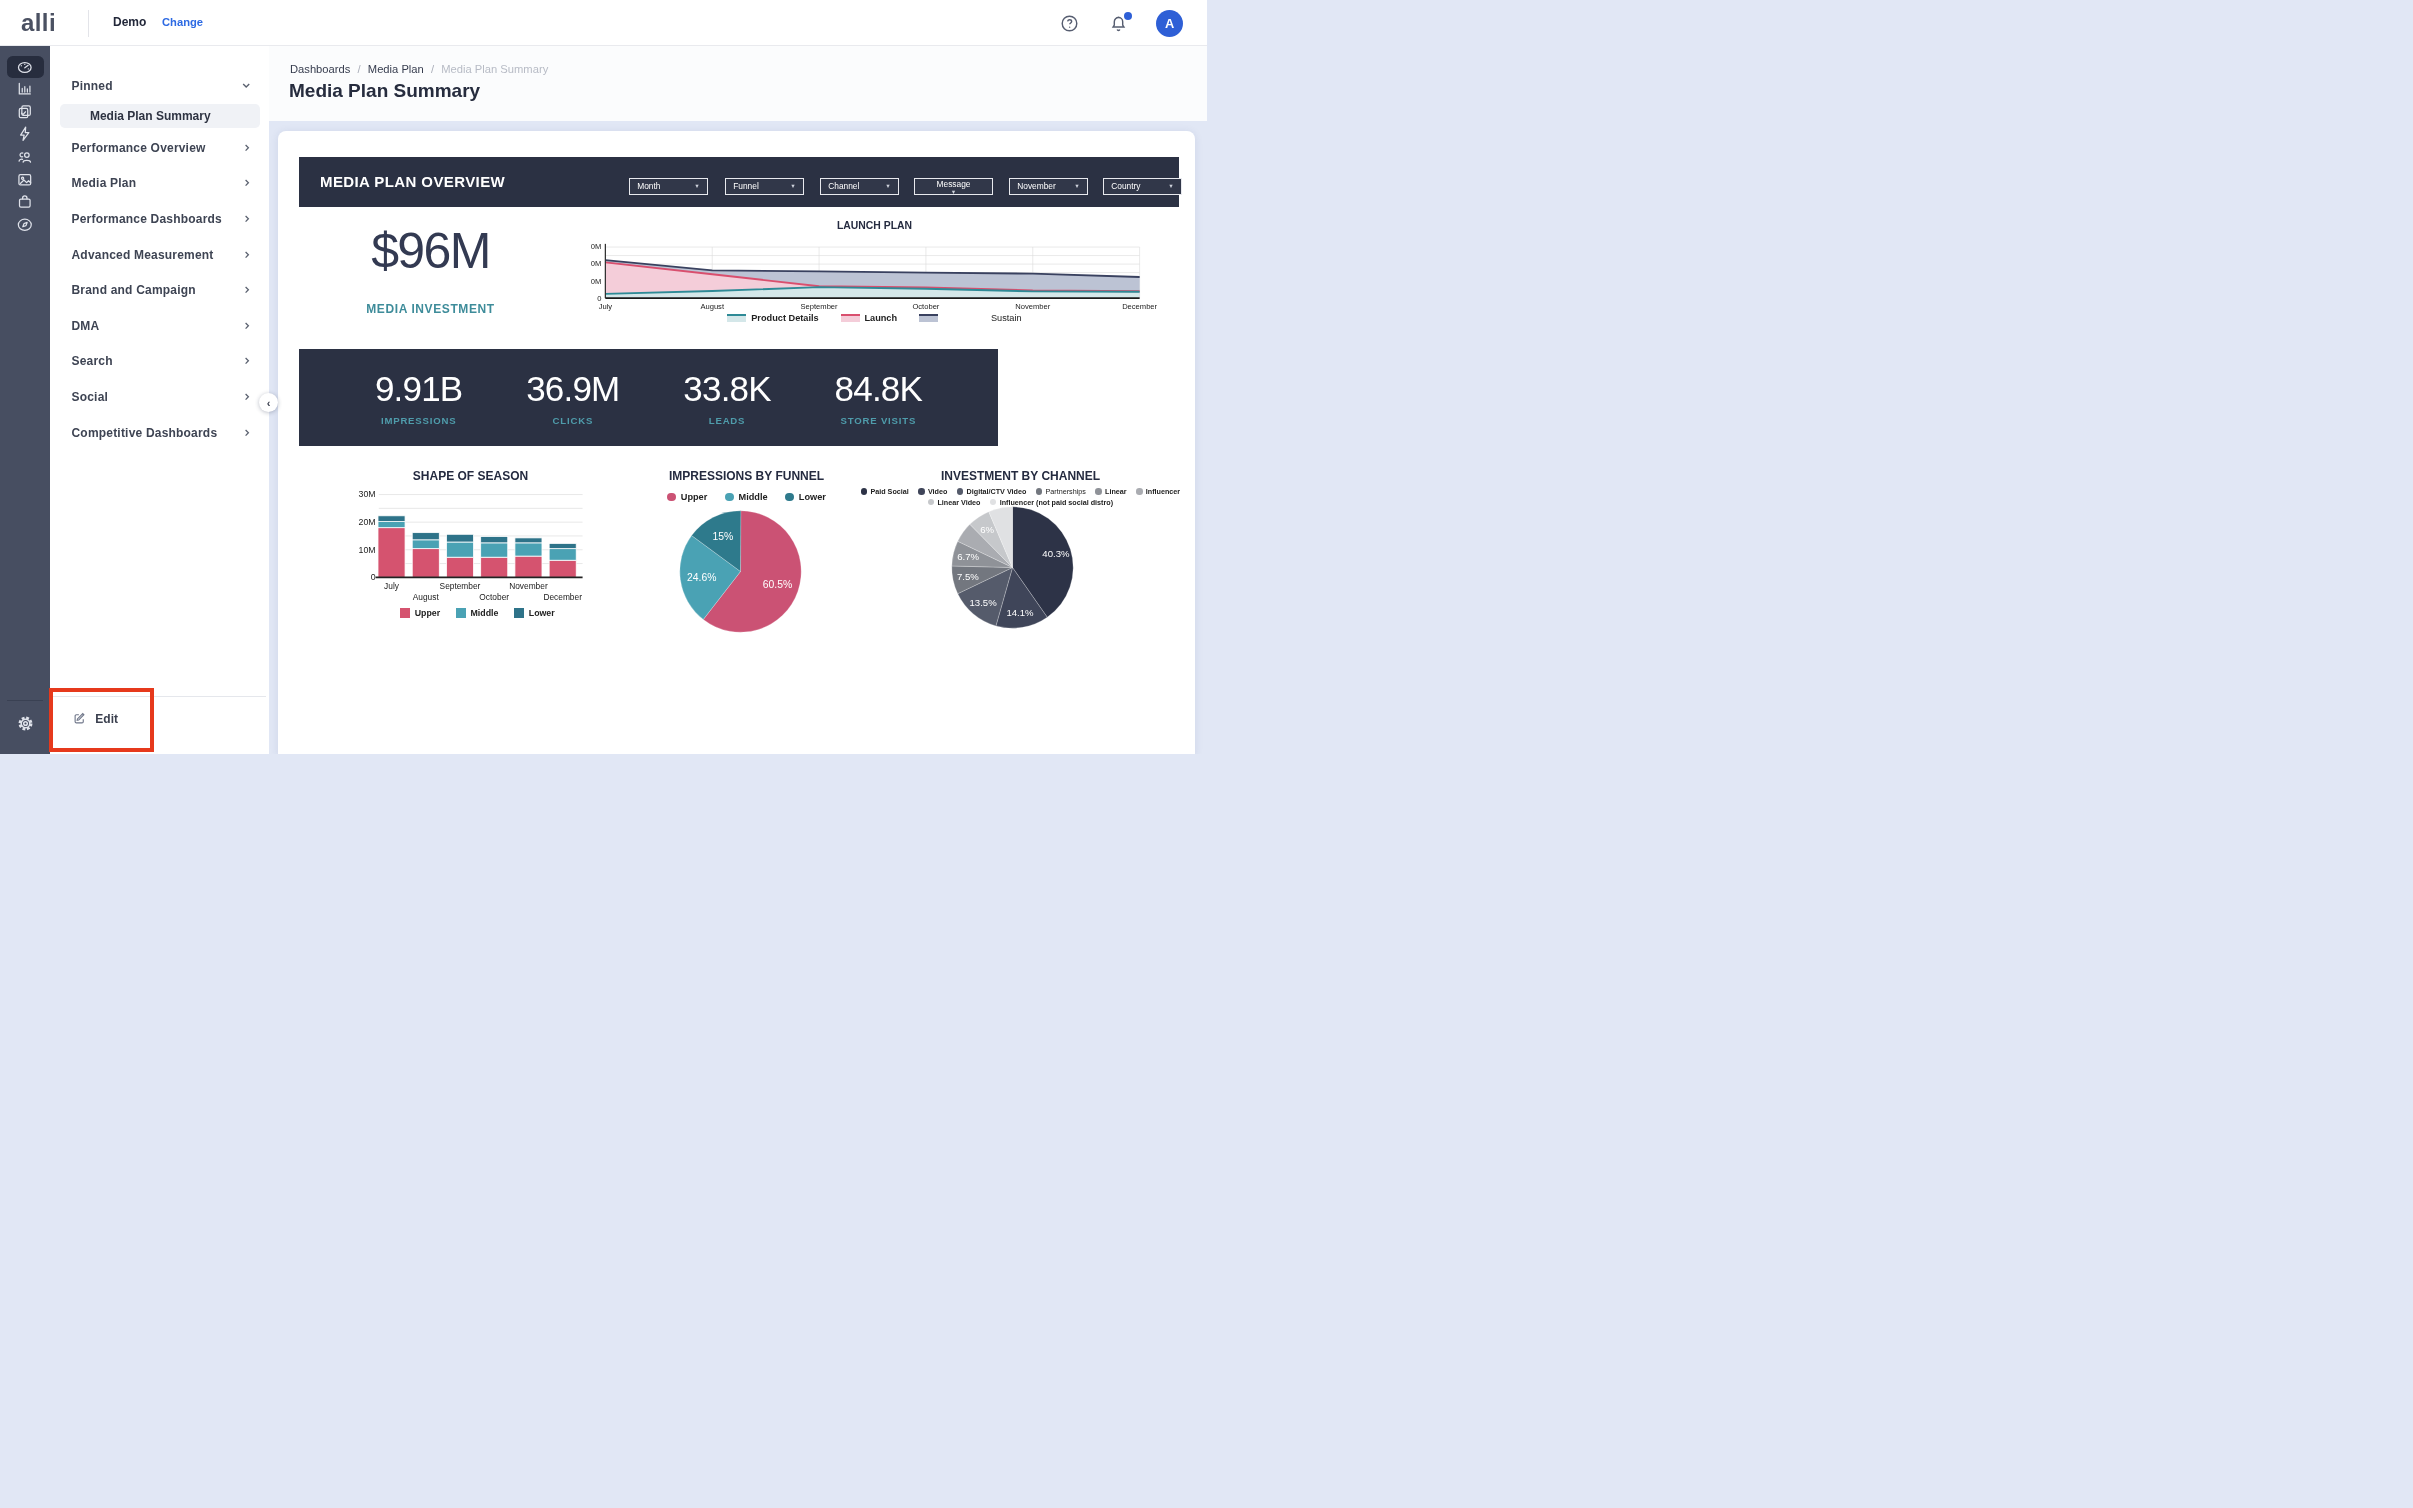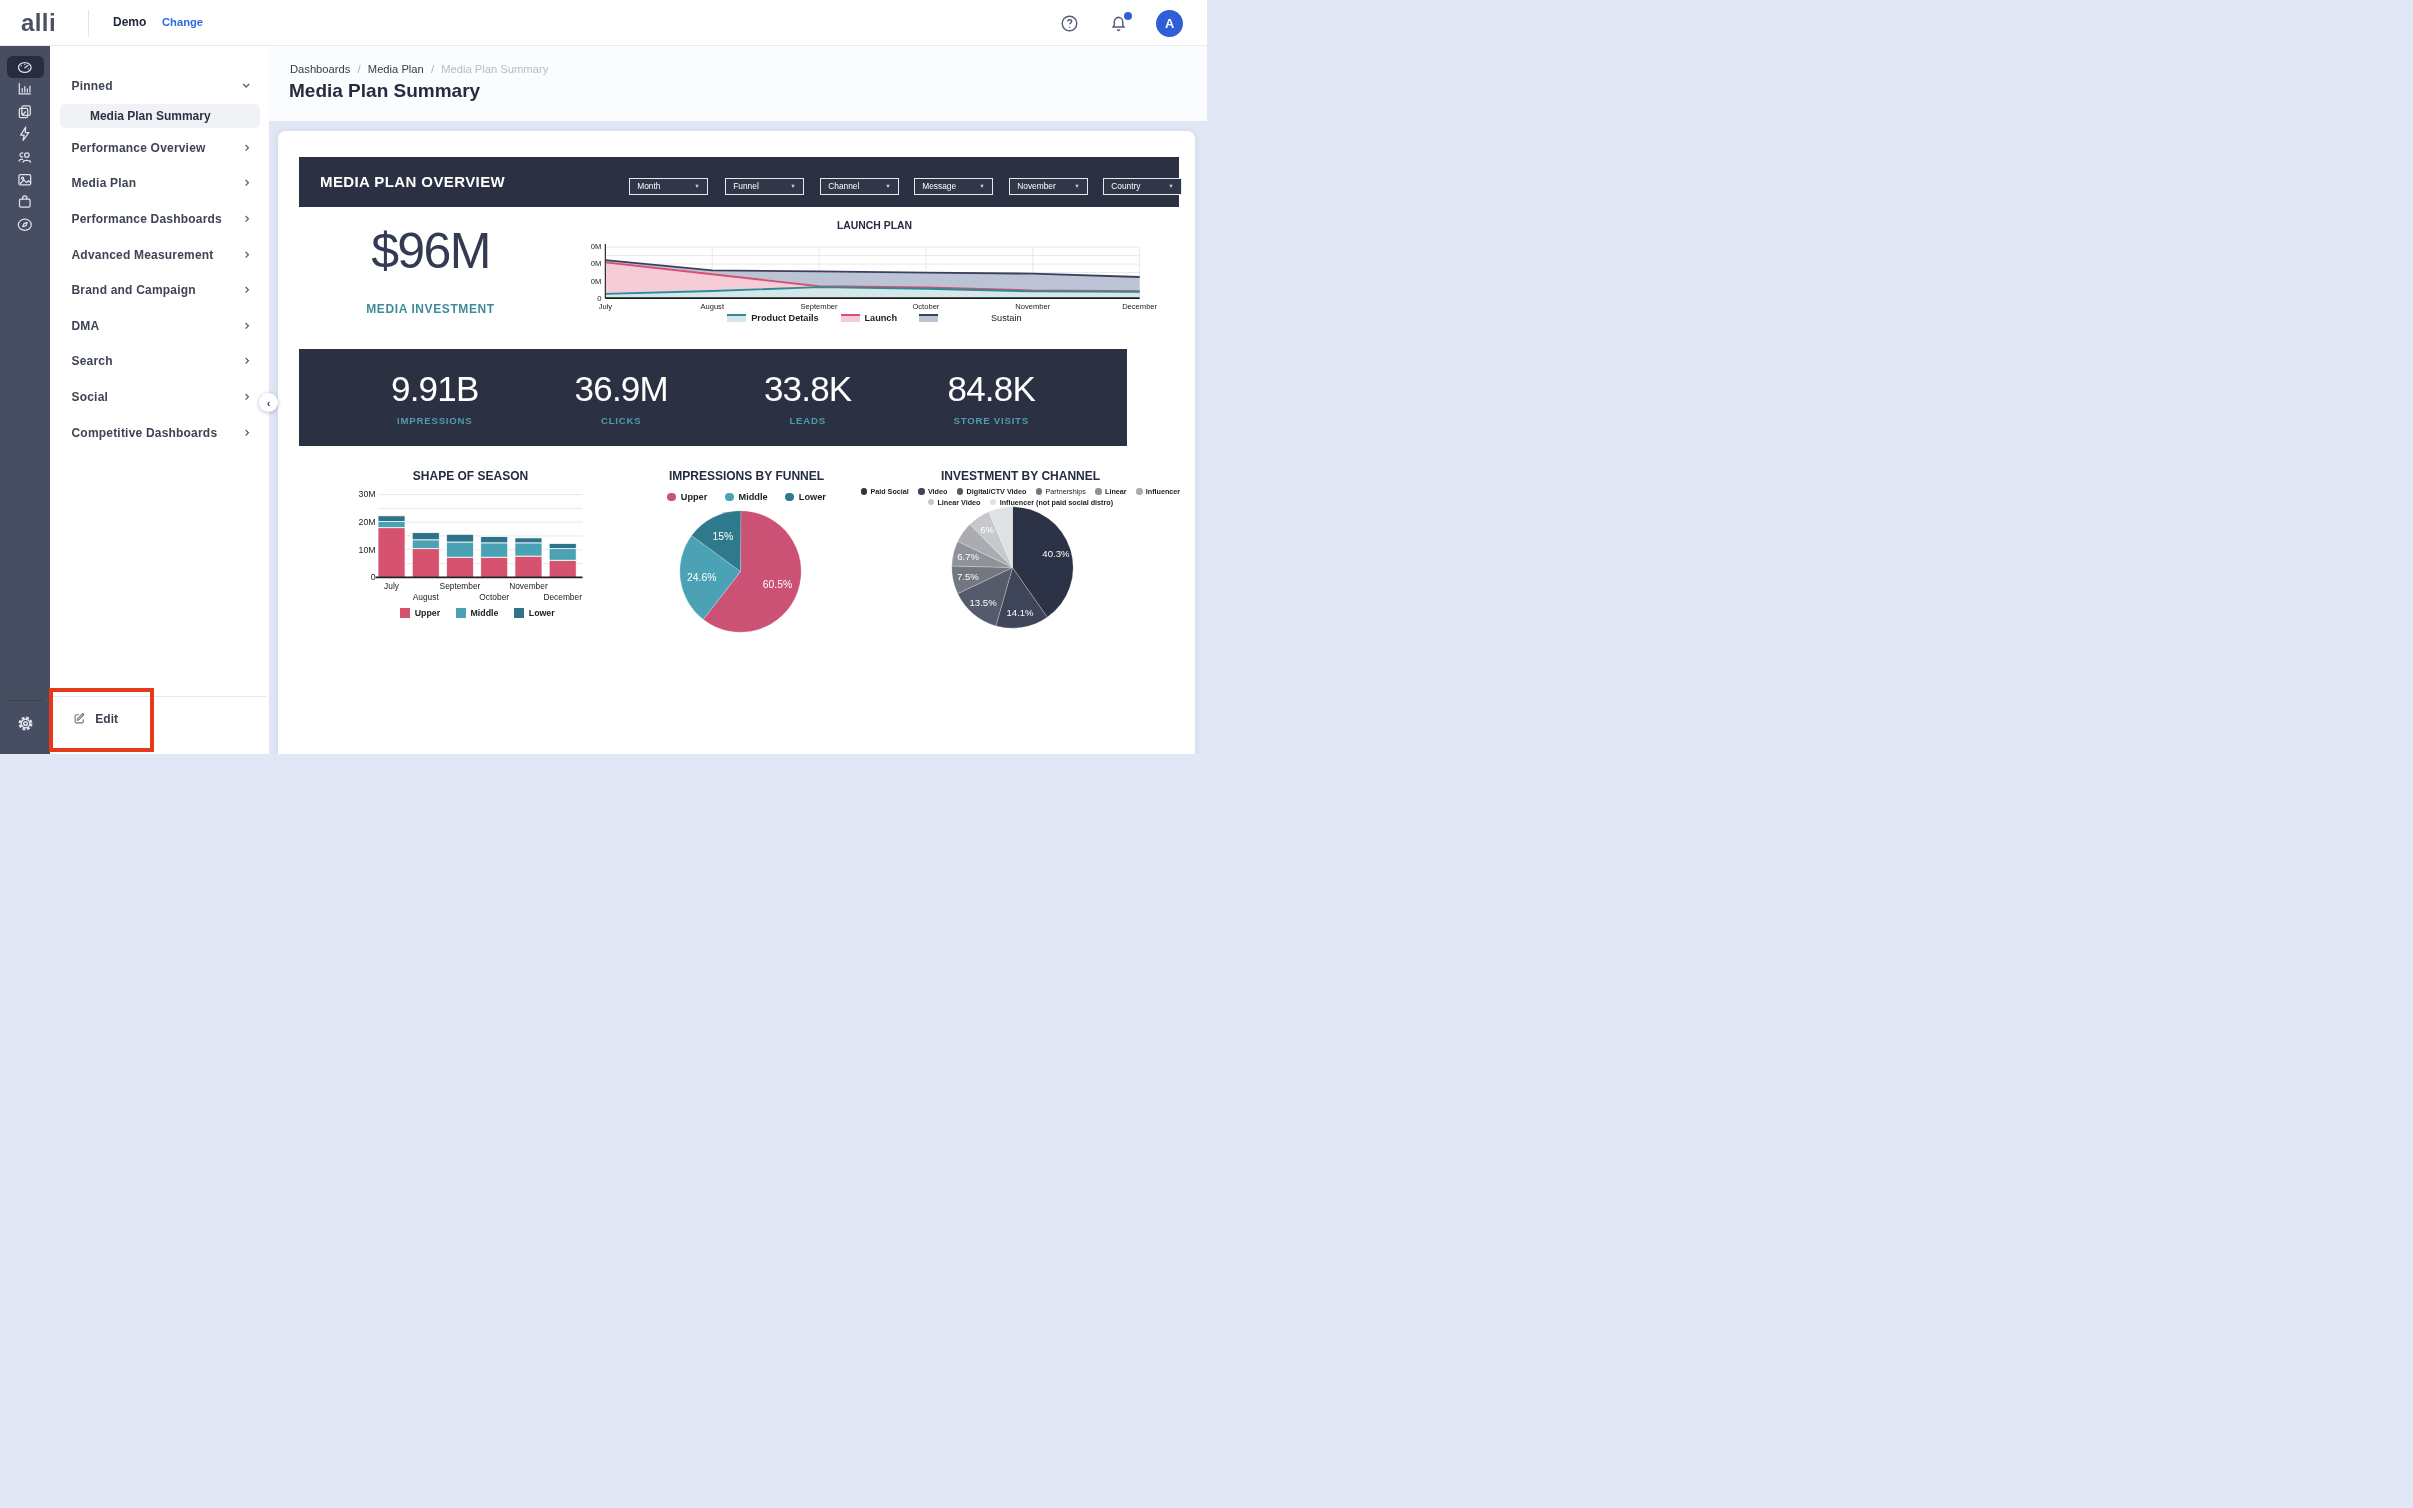--- a/index.html
+++ b/index.html
@@ -67,21 +67,21 @@
 
   .inv-value { position:absolute; left:21px; top:93px; width:263px; text-align:center; font-size:50px;
     font-weight:500; color:#333a52; letter-spacing:-1.6px; line-height:54px; }
   .inv-label { position:absolute; left:21px; top:171px; width:263px; text-align:center; font-size:12px;
     font-weight:800; color:#3e8c9a; letter-spacing:0.6px; }
 
   .chart-title { position:absolute; text-align:center; font-weight:800; color:#252b40; }
   .legend { position:absolute; display:flex; justify-content:center; align-items:center; }
   .legend .li { display:flex; align-items:center; gap:4.8px; color:#222; }
 
-  .stats-bar { position:absolute; left:21px; top:218px; width:828px; height:97px; background:#2b3143;
+  .stats-bar { position:absolute; left:21px; top:218px; width:699px; height:97px; background:#2b3143;
     display:flex; align-items:center; justify-content:space-around; padding:0 44px; }
   .stat { text-align:center; }
   .stat .v { color:#fff; font-size:35px; font-weight:400; letter-spacing:-0.8px; }
   .stat .l { margin-top:6.4px; color:#4f9cab; font-size:9.6px; font-weight:800; letter-spacing:0.8px; }
 
   .annotation-box { position:absolute; left:49px; top:688px; width:105px; height:64px;
     border:4px solid #e6391c; z-index:50; pointer-events:none; }
 
   svg text { font-family:"Liberation Sans", sans-serif; }
 </style>
@@ -293,21 +293,21 @@
             <span class="caret">▼</span>
           </button>
           <button class="filter-btn" style="left: 426px;">
             <span>Funnel</span>
             <span class="caret">▼</span>
           </button>
           <button class="filter-btn" style="left: 521px;">
             <span>Channel</span>
             <span class="caret">▼</span>
           </button>
-          <button class="filter-btn" style="left: 615px;">
+          <button class="filter-btn" style="left: 615px; flex-direction: column;">
             <span>Message</span>
             <span class="caret">▼</span>
           </button>
           <button class="filter-btn" style="left: 710px;">
             <span>November</span>
             <span class="caret">▼</span>
           </button>
           <button class="filter-btn" style="left: 804px;">
             <span>Country</span>
             <span class="caret">▼</span>

